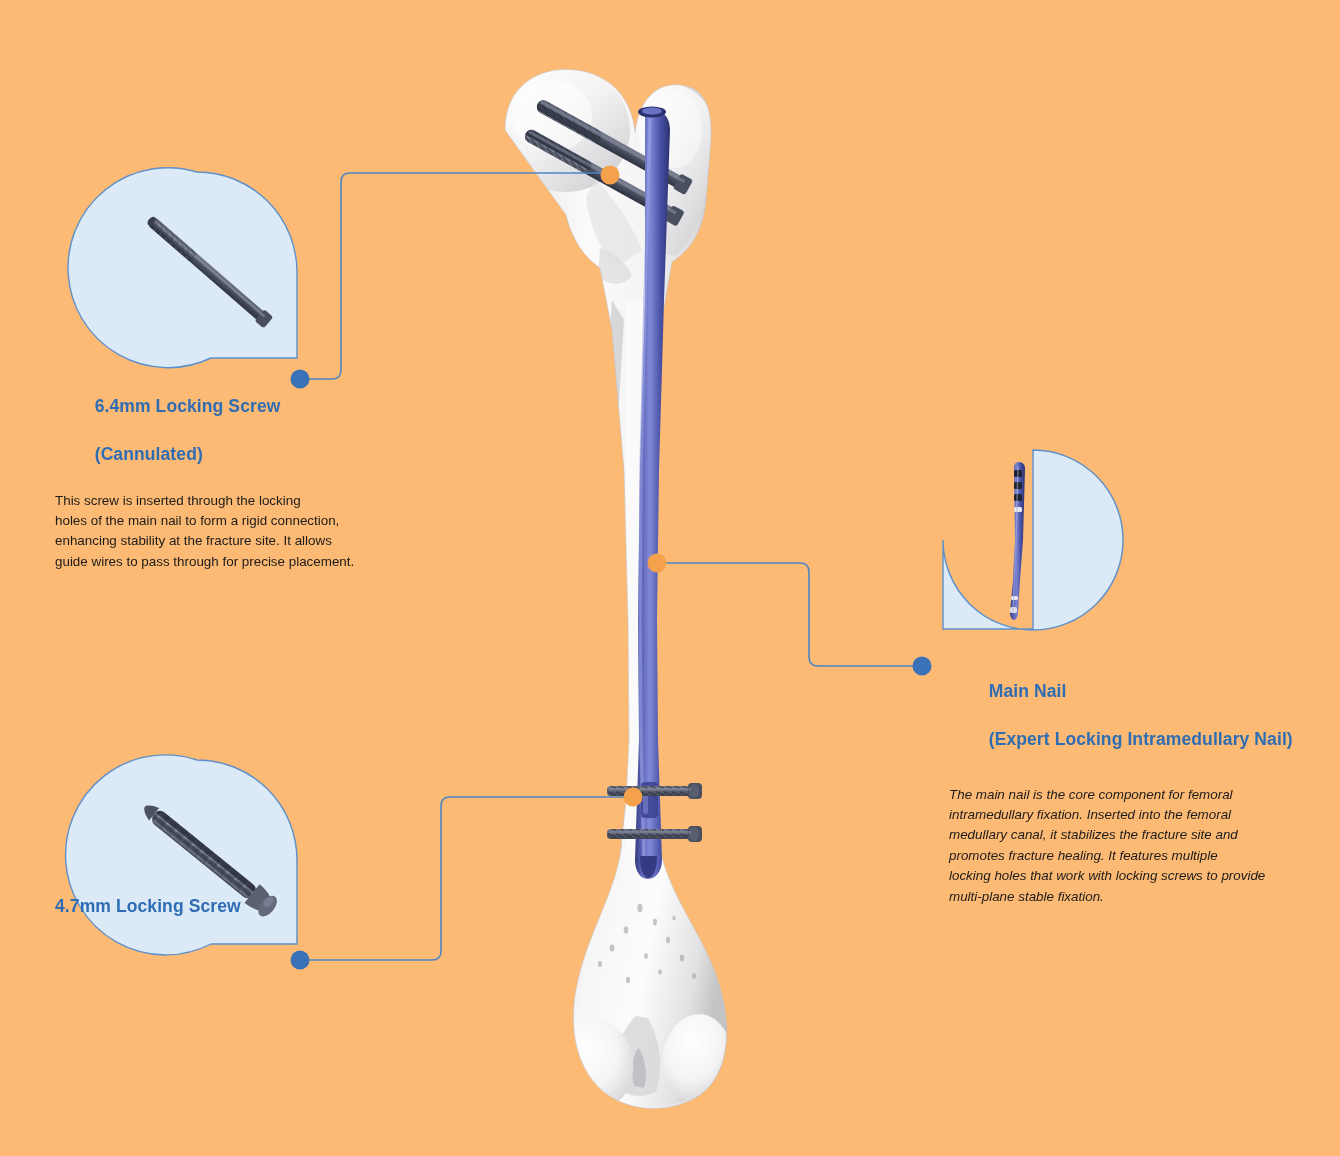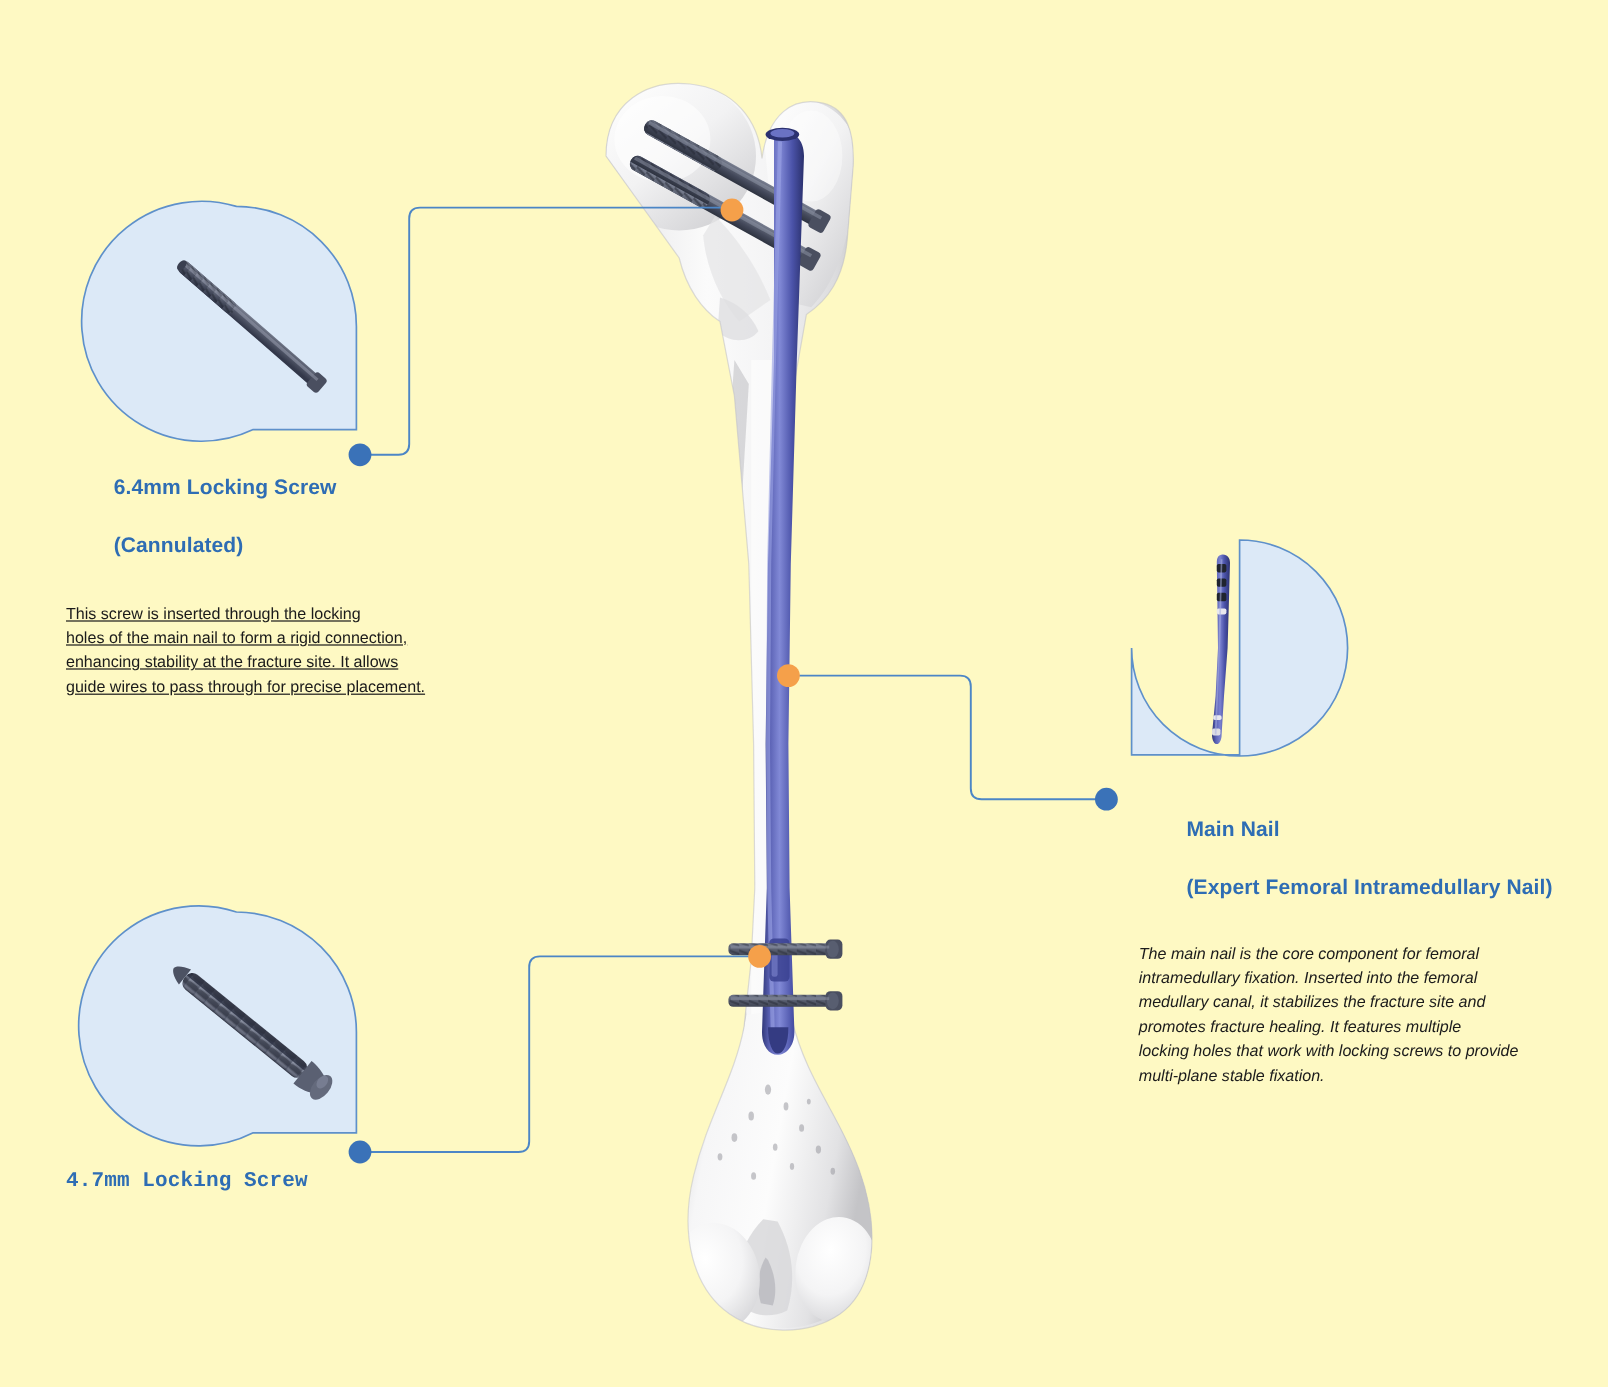--- a/index.html
+++ b/index.html
@@ -10,21 +10,21 @@
   }
   body {
     font-family: "Liberation Sans", sans-serif;
     -webkit-font-smoothing: antialiased;
   }
   #stage {
     position: relative;
     width: 1340px;
     height: 1156px;
     overflow: hidden;
-    background: #fef9c3;
+    background: #fdba74;
   }
   .layer {
     position: absolute;
     top: 0;
     left: 0;
     width: 1340px;
     height: 1156px;
   }
   #illustration-layer { z-index: 1; }
   #leader-layer      { z-index: 2; }
@@ -45,23 +45,23 @@
   }
   .ann-body {
     color: #1b1b1b;
     font-size: 13.4px;
     line-height: 1.52;
     margin: 3px 0 0 0;
     white-space: pre-line;
   }
 
   #ann-screw64  { left: 55px;  top: 370px; width: 360px; }
-  #ann-screw64 .ann-body { margin-top: 11px; text-decoration: underline; }
-
-  #ann-screw47  { left: 55px;  top: 972px; width: 375px; font-family: Liberation Mono, monospace; }
+  #ann-screw64 .ann-body { margin-top: 0; }
+
+  #ann-screw47  { left: 55px;  top: 894px; width: 375px; }
   #ann-screw47 .ann-body { margin-top: 1px; }
 
   #ann-mainnail { left: 949px; top: 655px; width: 360px; }
   #ann-mainnail .ann-body { margin-top: 9px; font-style: italic; }
 </style>
 </head>
 <body>
 
 <div id="stage">
 
@@ -369,21 +369,21 @@
 guide wires to pass through for precise placement.</p>
     </div>
 
     <div class="annotation" id="ann-screw47">
       <div class="ann-title">4.7mm Locking Screw</div>
     </div>
 
     <div class="annotation" id="ann-mainnail">
       <div class="ann-title">
         <span>Main Nail</span><br>
-        <span>(Expert Femoral Intramedullary Nail)</span>
+        <span>(Expert Locking Intramedullary Nail)</span>
       </div>
       <p class="ann-body">The main nail is the core component for femoral
 intramedullary fixation. Inserted into the femoral
 medullary canal, it stabilizes the fracture site and
 promotes fracture healing. It features multiple
 locking holes that work with locking screws to provide
 multi-plane stable fixation.</p>
     </div>
 
   </div>

